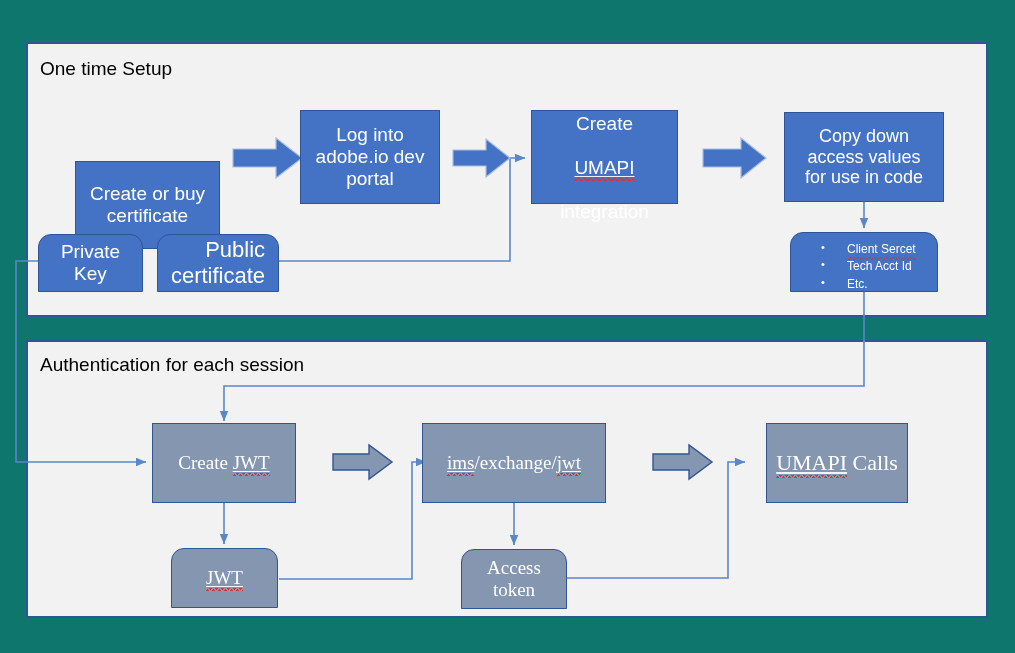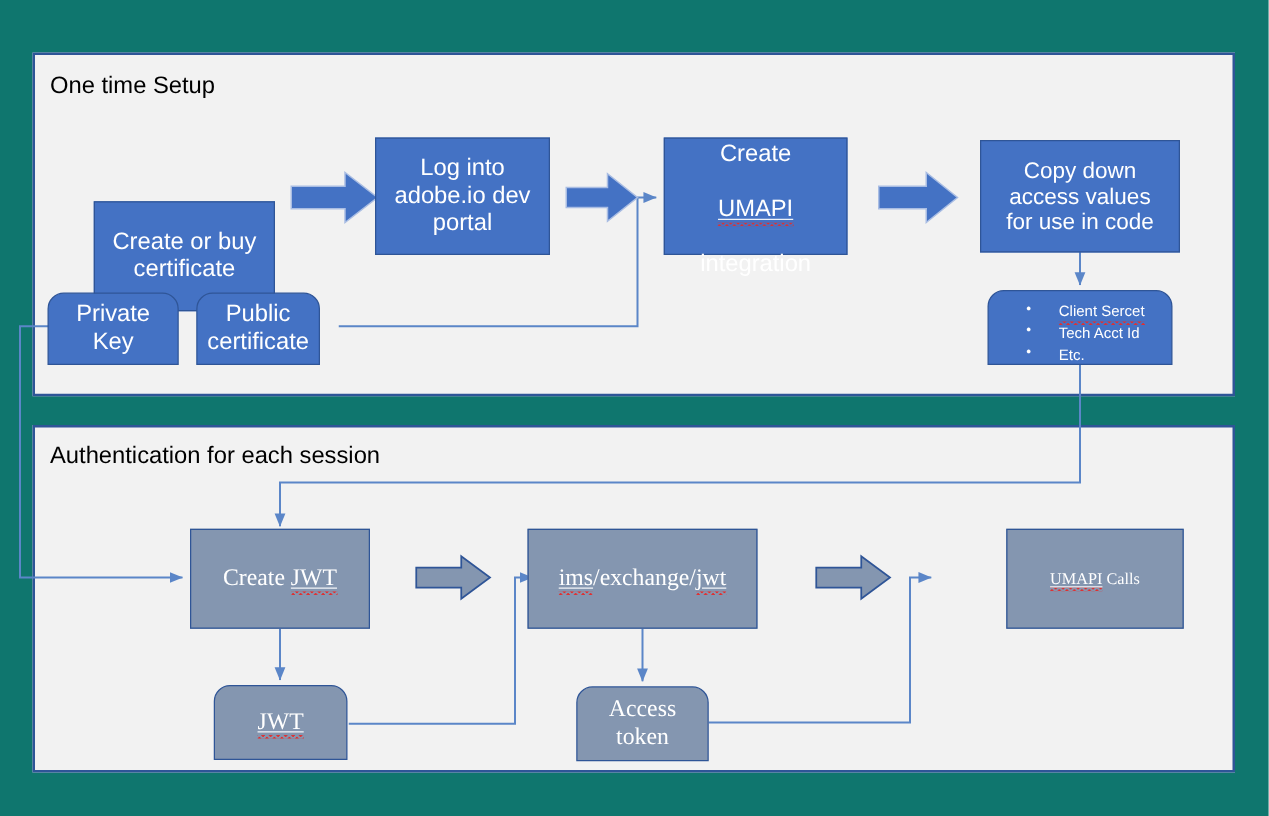--- a/index.html
+++ b/index.html
@@ -245,42 +245,42 @@
     <span class="node-text">Copy down
 access values
 for  use in code</span>
   </div>
 
   <div class="node blue card" style="left:38px; top:234px; width:105px; height:58px; font-size:19px;">
     <span class="node-text">Private
 Key</span>
   </div>
 
-  <div class="node blue card" style="left:157px; top:234px; width:99px; height:58px; font-size:19px;">
+  <div class="node blue card" style="left:157px; top:234px; width:122px; height:58px; font-size:22px;text-align:right;">
     <span class="node-text">Public
 certificate</span>
   </div>
 
   <div class="bullets" style="left:790px; top:232px; width:148px; height:60px;">
     <ul>
       <li><span class="sq">Client Sercet</span></li>
       <li>Tech Acct Id</li>
       <li>Etc.</li>
     </ul>
   </div>
 
   <div class="node gray" style="left:152px; top:423px; width:144px; height:80px; font-size:19px;">
     <span class="node-text"><span>Create </span><span class="sq u-line">JWT</span></span>
   </div>
 
   <div class="node gray" style="left:422px; top:423px; width:184px; height:80px; font-size:19px;">
     <span class="node-text"><span class="sq u-line">ims</span><span>/exchange/</span><span class="sq u-line">jwt</span></span>
   </div>
 
-  <div class="node gray" style="left:805px; top:423px; width:142px; height:80px; font-size:13px;">
+  <div class="node gray" style="left:766px; top:423px; width:142px; height:80px; font-size:22px;">
     <span class="node-text"><span class="sq u-line">UMAPI</span><span> Calls</span></span>
   </div>
 
   <div class="node gray card" style="left:171px; top:548px; width:107px; height:60px; font-size:19px;">
     <span class="node-text"><span class="sq u-line">JWT</span></span>
   </div>
 
   <div class="node gray card" style="left:461px; top:549px; width:106px; height:60px; font-size:19px;">
     <span class="node-text">Access
 token</span>

